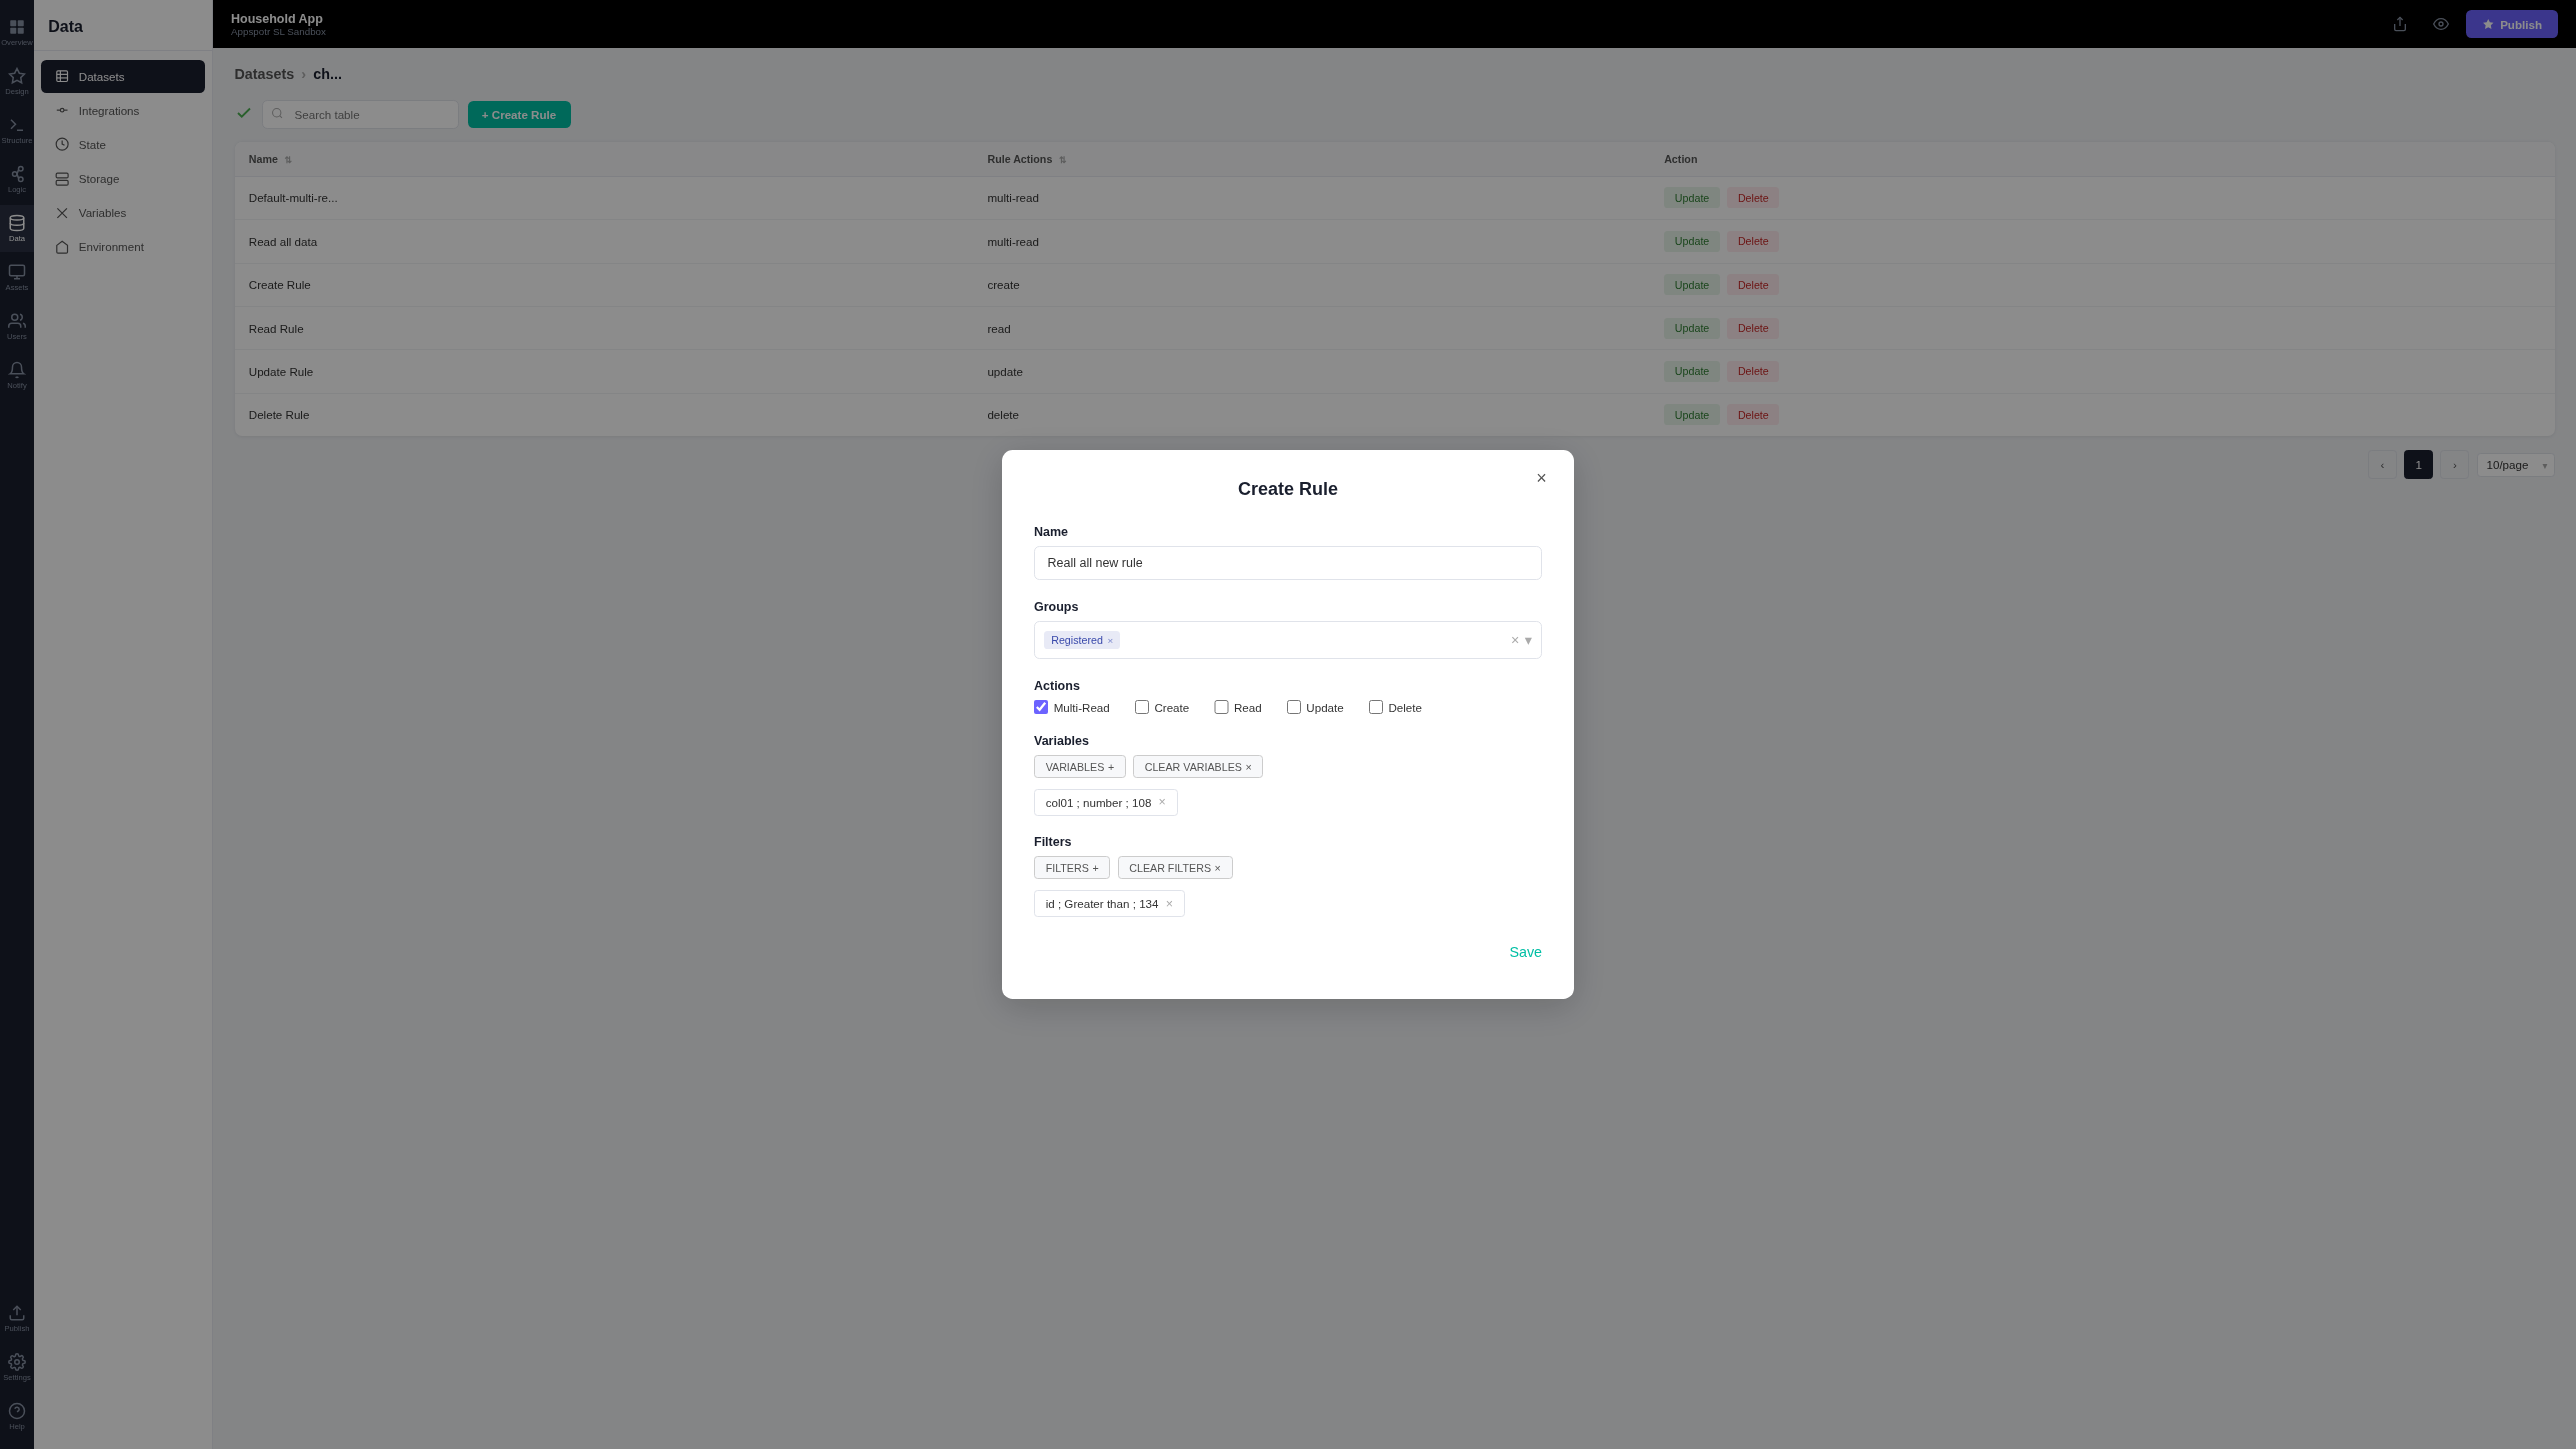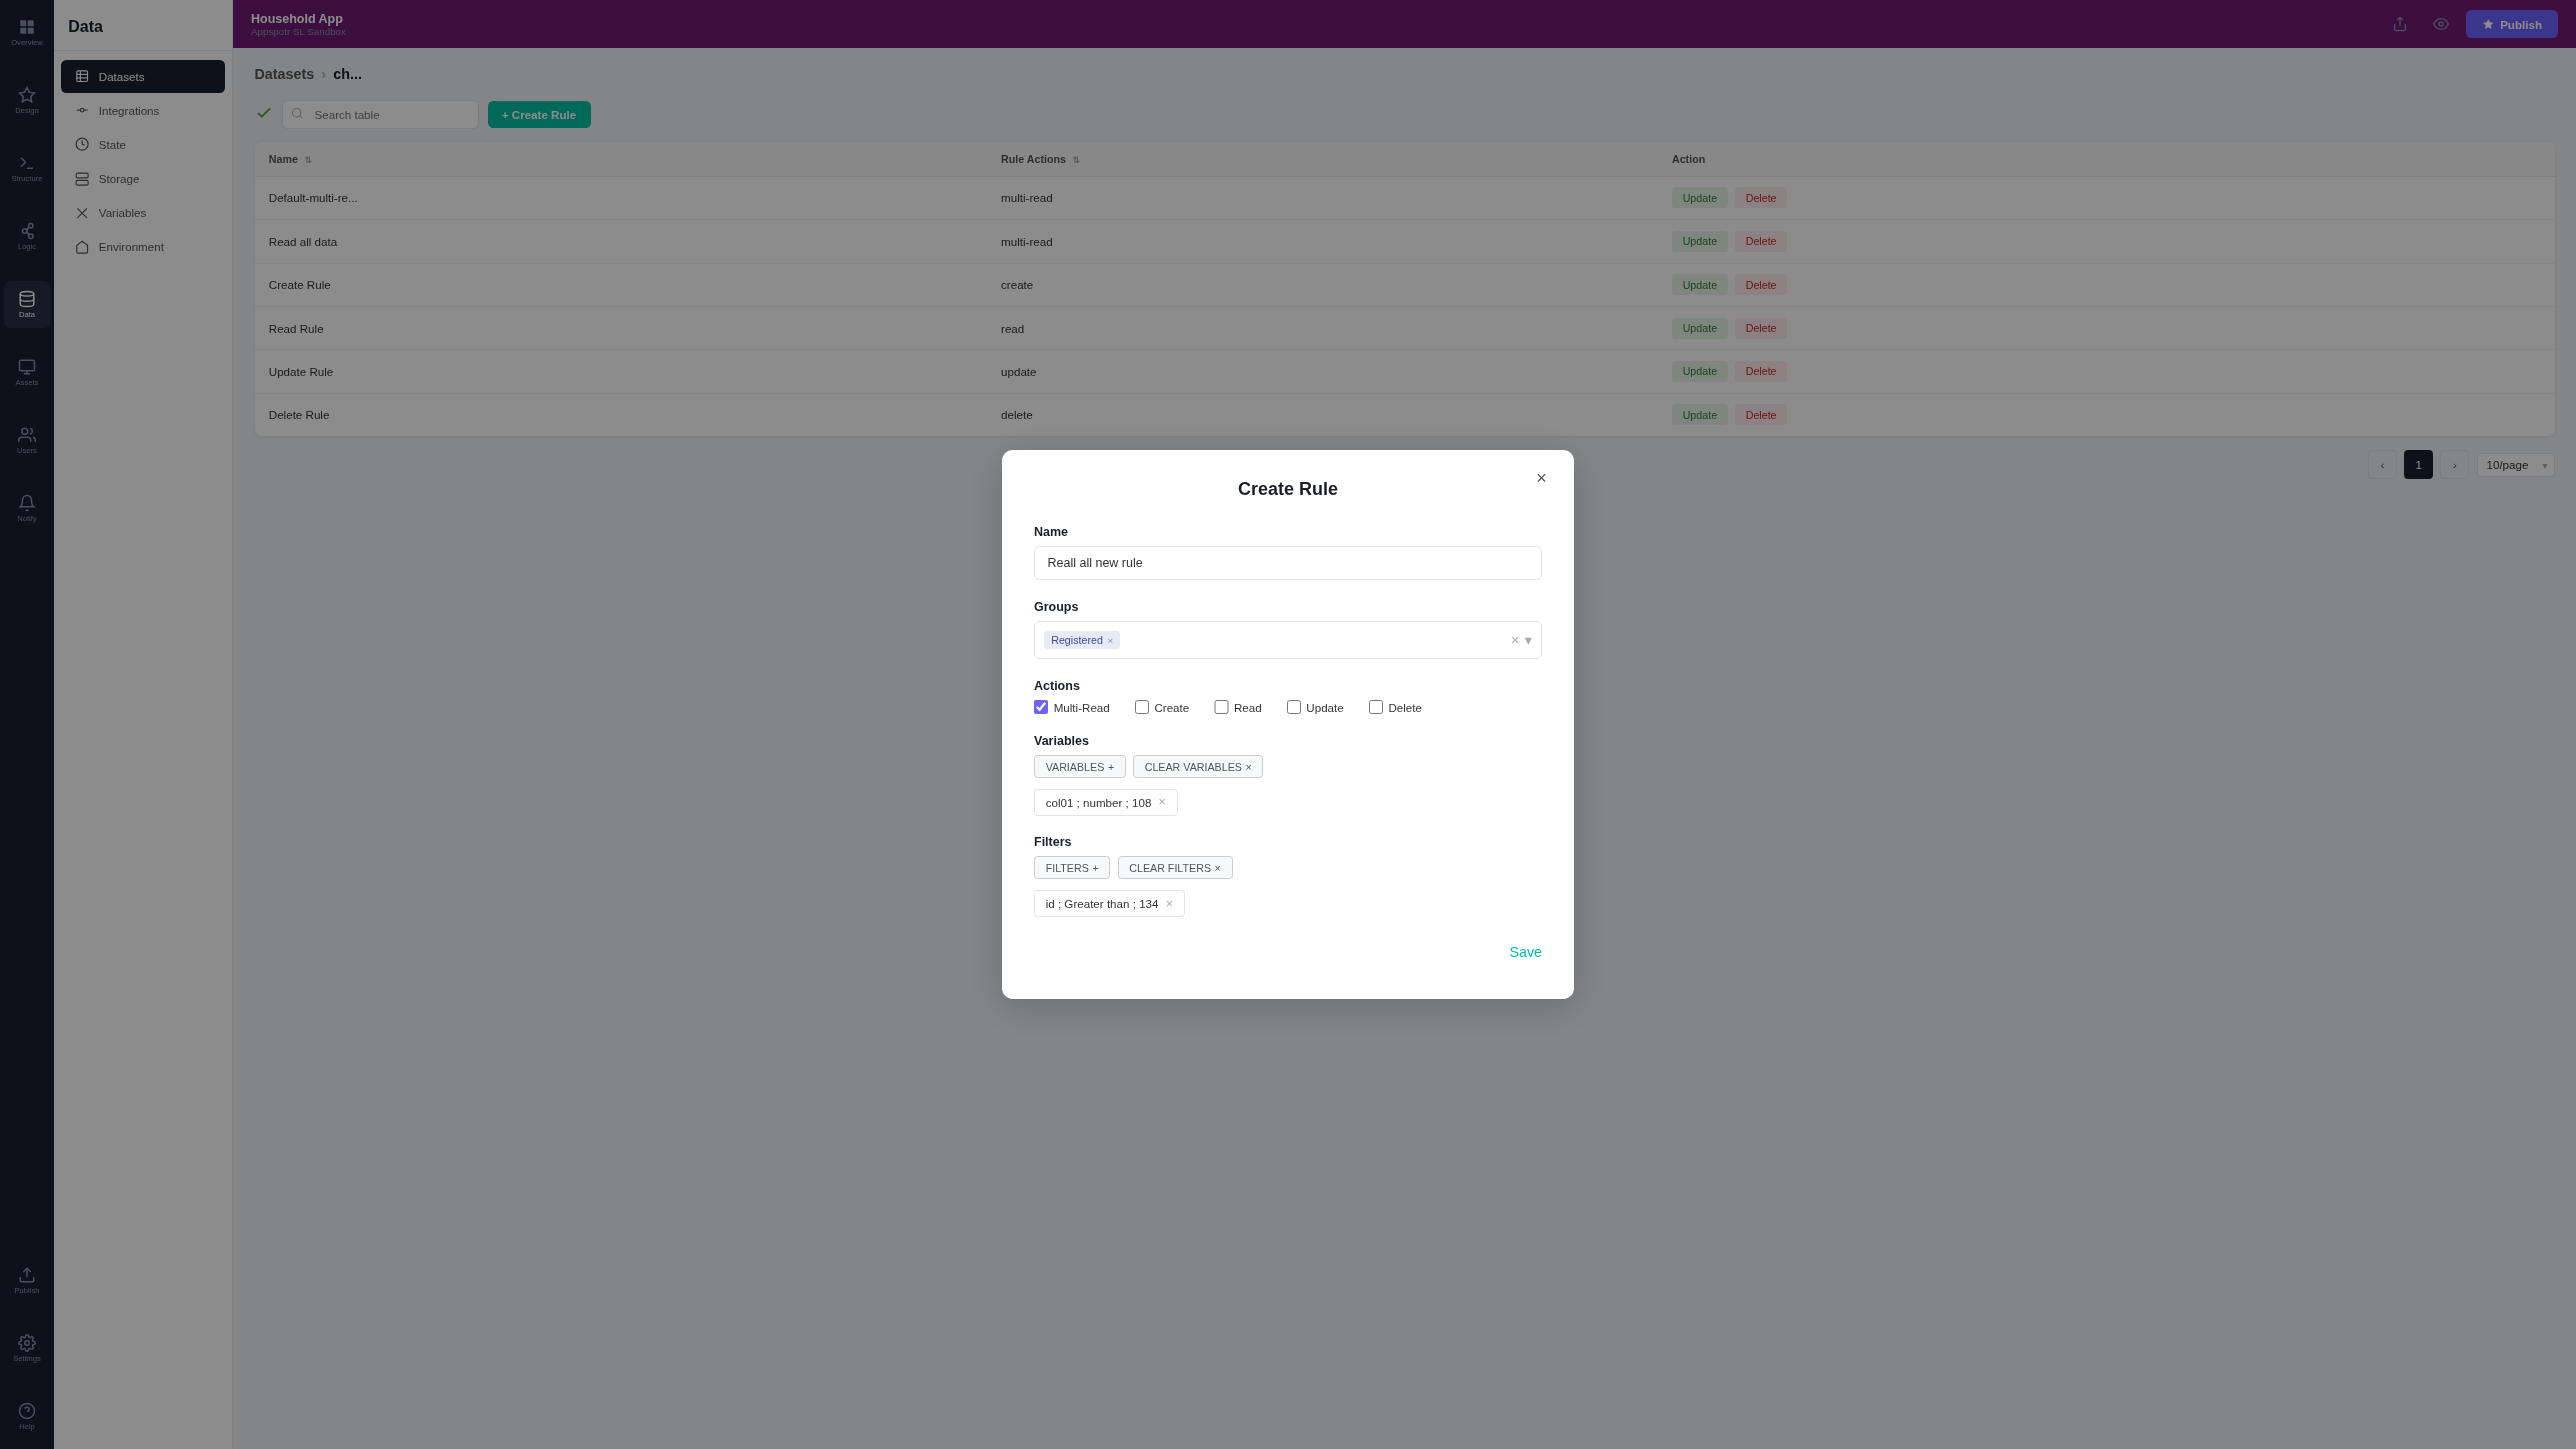--- a/index.html
+++ b/index.html
@@ -3,27 +3,27 @@
   <meta charset="utf-8">
   <style>
     * { box-sizing: border-box; margin: 0; padding: 0; }
     body { font-family: -apple-system, BlinkMacSystemFont, 'Segoe UI', sans-serif; background: #f0f2f5; overflow: hidden; }
 
     
     .app-container { display: flex; height: 100vh; width: 100vw; }
 
     
     .nav-sidebar {
-      width: 54px;
+      width: 34px;
       background: #1a1f2e;
       display: flex;
       flex-direction: column;
       align-items: center;
       padding: 9px 0;
-      gap: 21px;
+      gap: 2px;
       flex-shrink: 0;
     }
     .nav-item {
       display: flex;
       flex-direction: column;
       align-items: center;
       justify-content: center;
       width: 47px;
       height: 47px;
       border-radius: 7.2px;
@@ -70,21 +70,21 @@
     
     .main-content {
       flex: 1;
       display: flex;
       flex-direction: column;
       overflow: hidden;
     }
 
     
     .top-header {
-      background: #701a75;
+      background: #000000;
       height: 48px;
       display: flex;
       align-items: center;
       justify-content: space-between;
       padding: 0 18px;
       flex-shrink: 0;
     }
     .app-info { display: flex; flex-direction: column; }
     .app-name { color: #fff; font-size: 12.5px; font-weight: 600; }
     .app-sub { color: #8892a4; font-size: 9.8px; }

